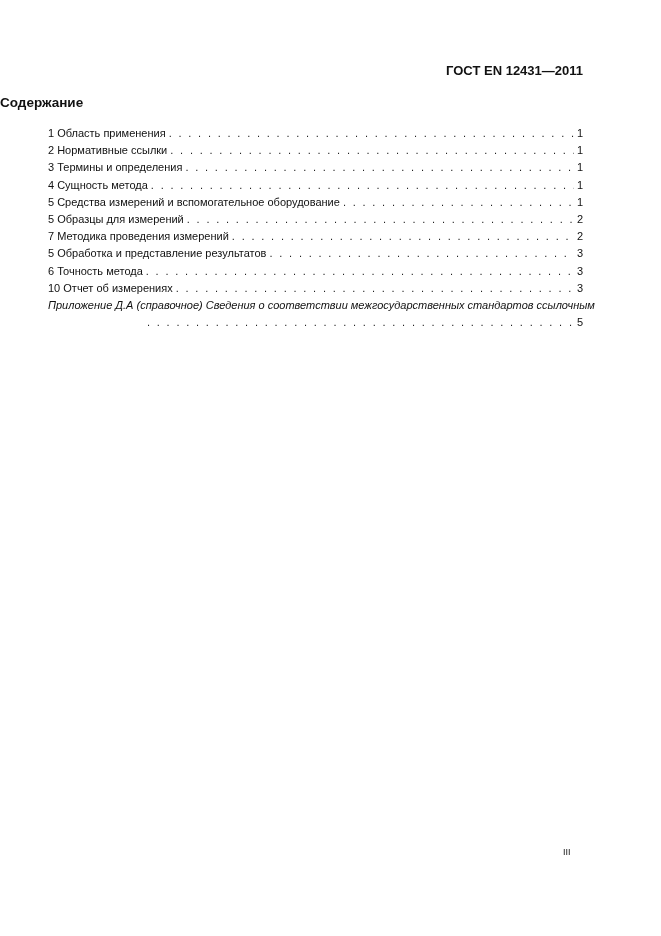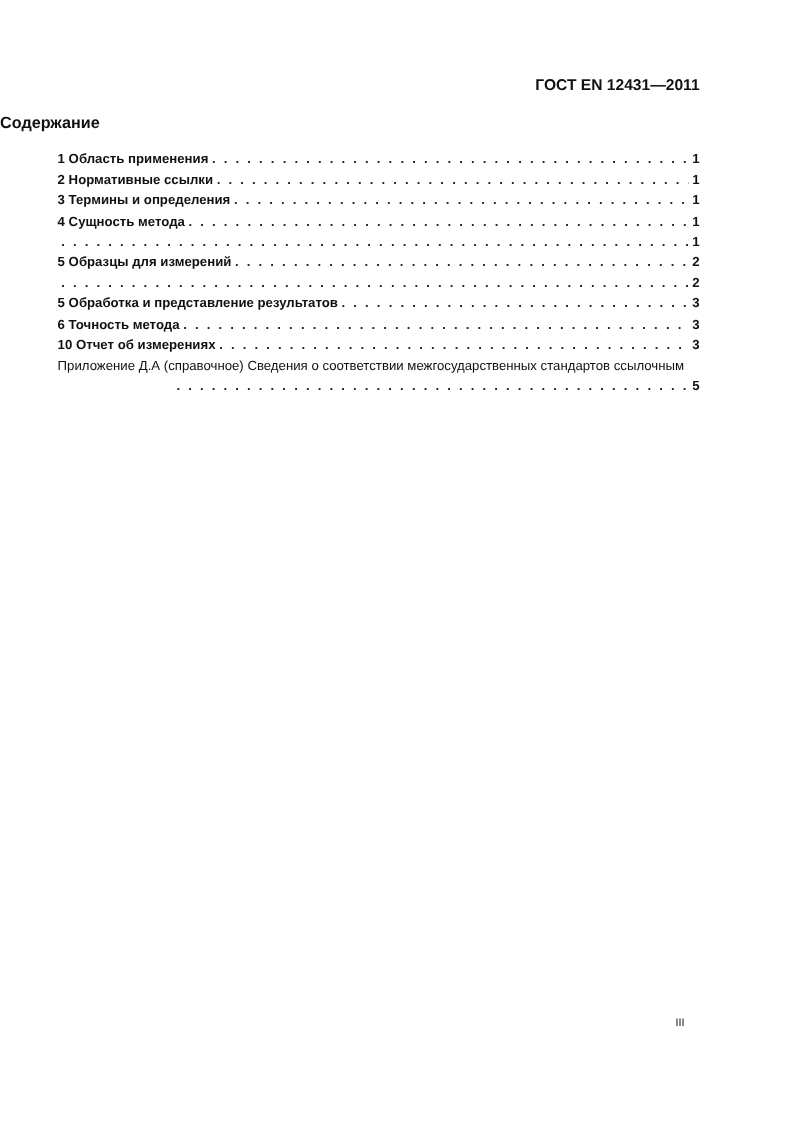--- a/index.html
+++ b/index.html
@@ -2,26 +2,26 @@
 <html><head>
   <meta charset="utf-8">
   <style>
     html, body { margin: 0; padding: 0; background: #ffffff; }
     body { width: 661px; height: 936px; position: relative; overflow: hidden;
            font-family: "Liberation Sans", sans-serif; color: #111; }
     .std-code { position: absolute; top: 63px; right: 78px; font-size: 13px; font-weight: bold; text-align: center; }
     .toc-title { position: absolute; top: 95px; left: 0; width: 661px; 
                  font-size: 13.5px; font-weight: bold; }
     .toc { position: absolute; top: 125px; left: 48px; width: 535px; font-size: 11px; }
-    .row { display: flex; align-items: center; height: 17.2px; line-height: 17.2px; white-space: nowrap; font-weight: bold; }
+    .row { display: flex; align-items: center; height: 17.2px; line-height: 17.2px; white-space: nowrap; }
     .row .label { flex: 0 0 auto; }
     .row .dots { flex: 1 1 auto; overflow: hidden; margin: 0 3px 0 3px; letter-spacing: 5.3px; color: #222; }
     .row .dots::before { content: ". . . . . . . . . . . . . . . . . . . . . . . . . . . . . . . . . . . . . . . . . . . . . . . . . . . . . . . . . . . . . . . . . . . . . . . . . . . . . . . . . . . . . . . . . . . . . . . . . . . ."; letter-spacing: 0; word-spacing: 3.7px; }
     .row .page { flex: 0 0 auto; }
-    .annex-line1 { height: 17.2px; line-height: 17.2px; white-space: nowrap; }
+    .annex-line1 { height: 17.2px; line-height: 17.2px; white-space: nowrap; font-style: italic; }
     .annex-line2 { padding-left: 96px; }
     .page-num { position: absolute; top: 847px; left: 563px; font-size: 9px; }
   </style>
 </head>
 <body>
 
 <div class="std-code">ГОСТ EN 12431—2011</div>
 
 <div class="toc-title">Содержание</div>
 
@@ -40,29 +40,31 @@
     <span class="label">3   Термины и определения</span>
     <span class="dots"></span>
     <span class="page">1</span>
   </div>
   <div class="row">
     <span class="label">4  Сущность метода</span>
     <span class="dots"></span>
     <span class="page">1</span>
   </div>
   <div class="row">
+    <span class="label">5   Средства измерений и вспомогательное оборудование</span>
     <span class="dots"></span>
     <span class="page">1</span>
   </div>
   <div class="row">
     <span class="label">5  Образцы для измерений</span>
     <span class="dots"></span>
     <span class="page">2</span>
   </div>
   <div class="row">
+    <span class="label">7  Методика проведения измерений</span>
     <span class="dots"></span>
     <span class="page">2</span>
   </div>
   <div class="row">
     <span class="label">5  Обработка и представление результатов</span>
     <span class="dots"></span>
     <span class="page">3</span>
   </div>
   <div class="row">
     <span class="label">6  Точность метода</span>

